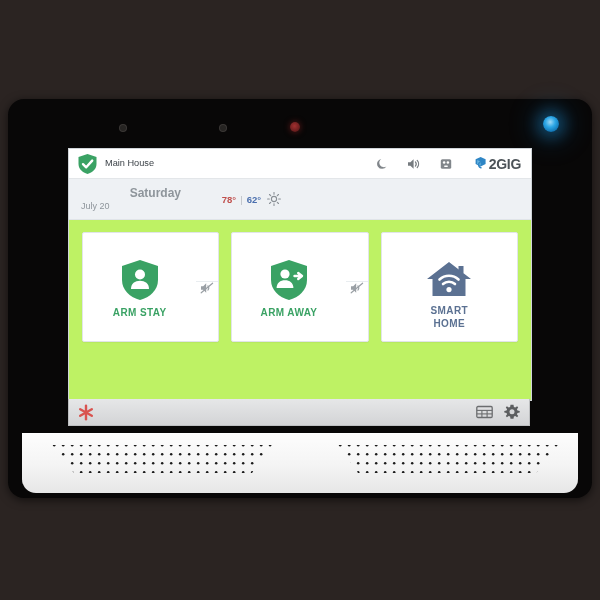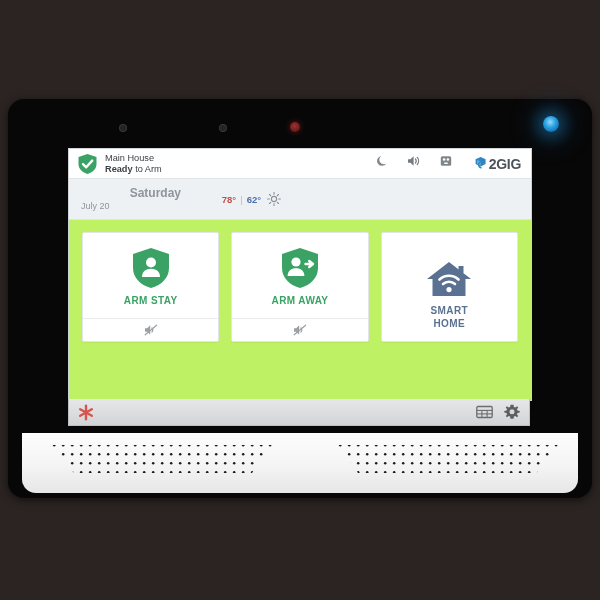--- a/index.html
+++ b/index.html
@@ -94,21 +94,21 @@
     flex-direction: column;
     justify-content: center;
     line-height: 1.12;
   }
   .site-name { font-size: 9.2px; color: #3c4248; }
   .site-state { font-size: 9.2px; color: #3c4248; }
   .site-state b { font-weight: bold; }
   #status-icons {
     flex: 0 0 auto;
     display: flex;
-    align-items: flex-start;
+    align-items: center;
     gap: 19px;
   }
   .sicon { line-height: 0; opacity: 0.95; }
 
   #logo2gig {
     display: flex;
     align-items: center;
     gap: 2px;
     margin-left: 3px;
   }
@@ -160,21 +160,21 @@
     padding: 12px 13px;
     box-sizing: border-box;
   }
   .tile {
     flex: 1 1 0;
     background: #ffffff;
     border: 1px solid #e1e5e9;
     border-radius: 2px;
     box-shadow: 0 1px 1px rgba(0,0,0,0.04);
     display: flex;
-    flex-direction: column;
+    flex-direction: row;
     align-items: center;
     overflow: hidden;
     height: 108px;
   }
   .tile-body {
     flex: 1 1 auto;
     display: flex;
     flex-direction: column;
     align-items: center;
     justify-content: center;
@@ -263,21 +263,20 @@
 
         <div id="shield-badge">
           <svg width="21" height="22" viewBox="0 0 21 22">
             <path d="M10.5 1 L19.5 4 L19.5 11 C19.5 16 15.5 19.6 10.5 21 C5.5 19.6 1.5 16 1.5 11 L1.5 4 Z" fill="#3aa264"></path>
             <path d="M6 11.2 L9.2 14.3 L15.2 7.6" stroke="#ffffff" stroke-width="2.4" fill="none" stroke-linecap="round" stroke-linejoin="round"></path>
           </svg>
         </div>
 
         <div id="sitetext">
           <span class="site-name">Main House</span>
-          <span class="site-state"><b>Ready</b><span> to Arm</span></span>
         </div>
 
         <div id="status-icons">
 
           <span class="sicon">
             <svg width="11" height="12" viewBox="0 0 11 12">
               <path d="M9.4 8.4 A5 5 0 1 1 4.3 0.9 A4.1 4.1 0 0 0 9.4 8.4 Z" fill="#7b8085"></path>
             </svg>
           </span>
 

